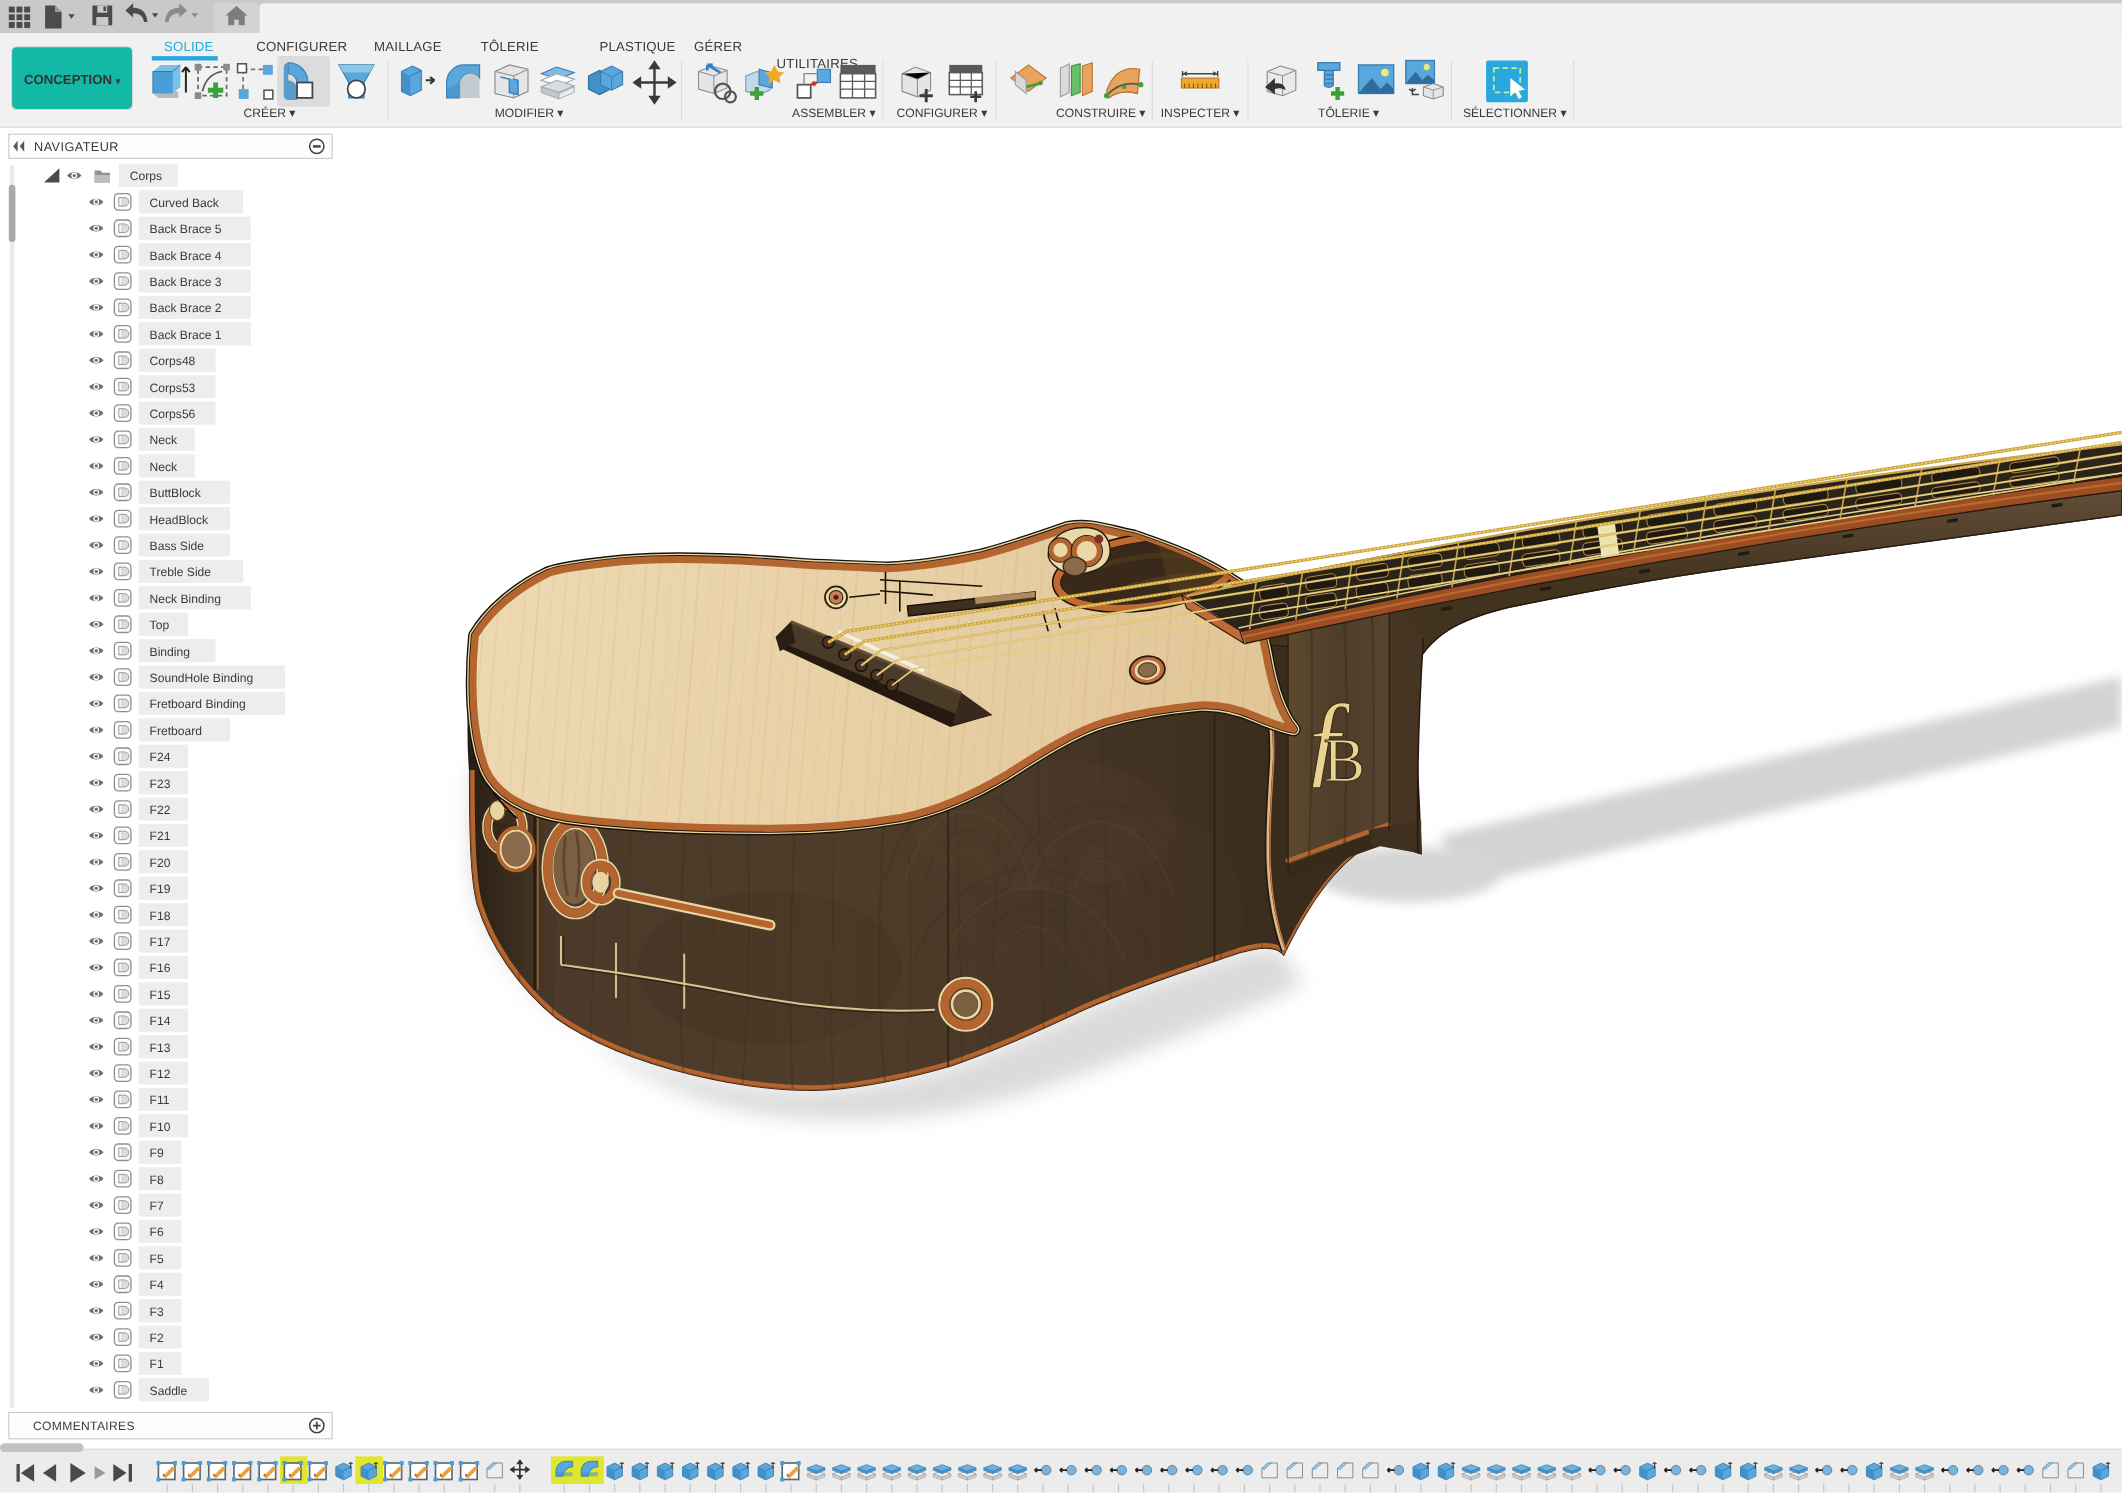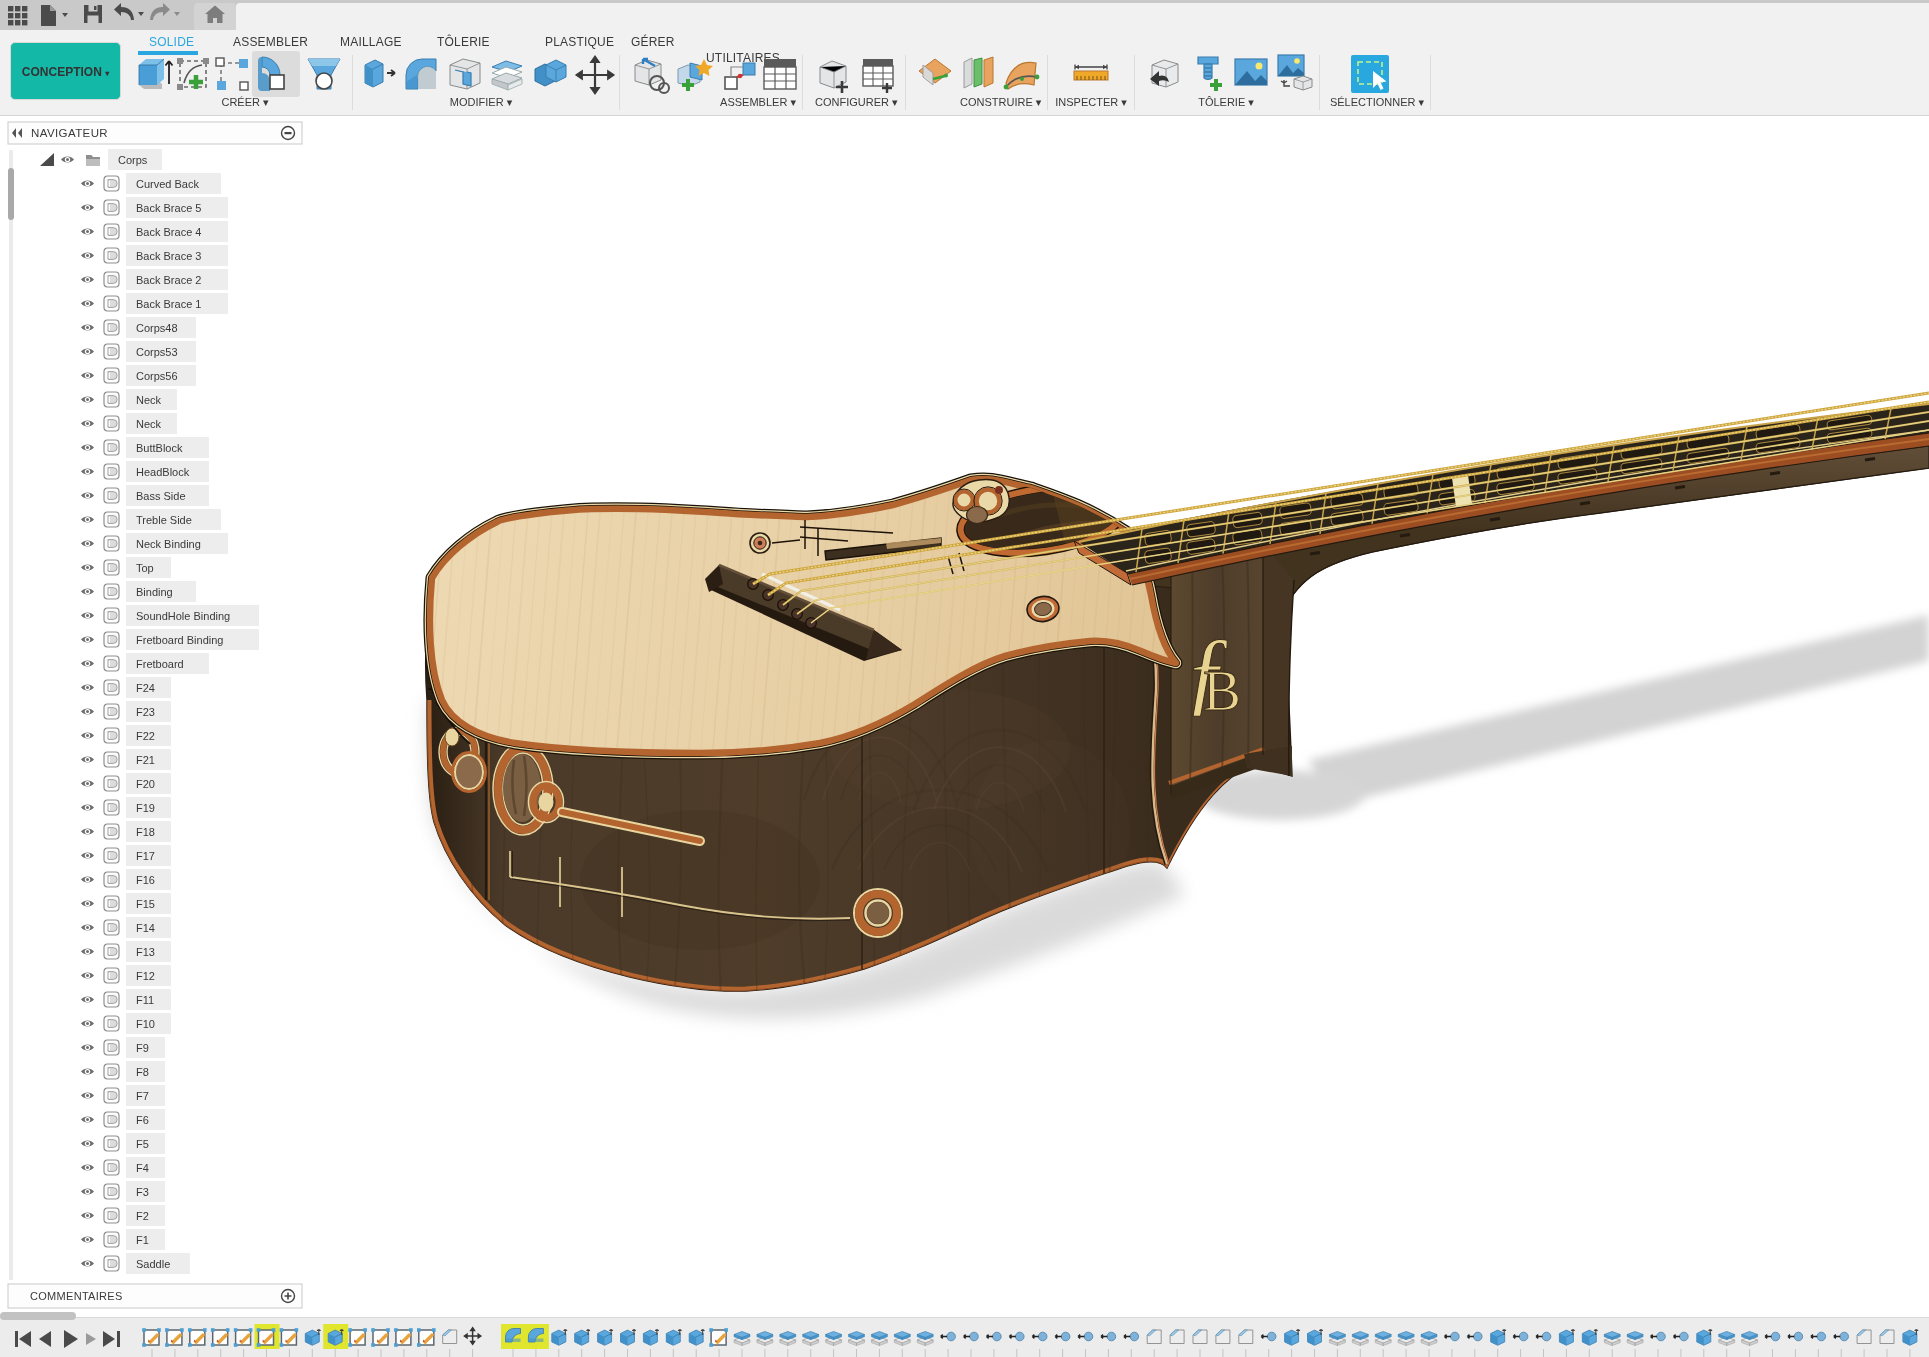--- a/index.html
+++ b/index.html
@@ -394,21 +394,21 @@
   <g transform="translate(205,7)" fill="#7d7d7d">
           <path d="M0 7 L10 -1.5 L20 7 l-2.5 0 l0 9 l-5.5 0 l0 -5 l-4 0 l0 5 l-5.5 0 l0 -9 z"></path>
         </g>
  </g>
 </svg>
 
 <div id="ribbon">
  <div id="concep">CONCEPTION <span style="font-size:8px;">▾</span></div>
  <div class="tab active" style="left:149px;">SOLIDE</div>
  <div style="position:absolute;left:138px;top:21px;width:60px;height:3.5px;background:#2aa7e0;"></div>
- <div class="tab" style="left:233px;">ASSEMBLER</div>
+ <div class="tab" style="left:233px;">CONFIGURER</div>
  <div class="tab" style="left:340px;">MAILLAGE</div>
  <div class="tab" style="left:437px;">TÔLERIE</div>
  <div class="tab" style="left:545px;">PLASTIQUE</div>
  <div class="tab" style="left:631px;">GÉRER</div>
  <div class="tab" style="left:706px;margin-top:16px;">UTILITAIRES</div>
  <svg style="position:absolute;left:0;top:0;" width="1500" height="86">
         <g transform="translate(137,27)">
           <path d="M2 28 l5 4 l18 0 l0 -5 l-5 -4 z" fill="#b9babc"></path>
           <path d="M2 8 L9 2 L27 2 L27 22 L20 28 Z" fill="#7cbfe8"></path>
           <path d="M2 8 L20 8 L20 28 L2 28 Z" fill="#4a9ed8"></path>

